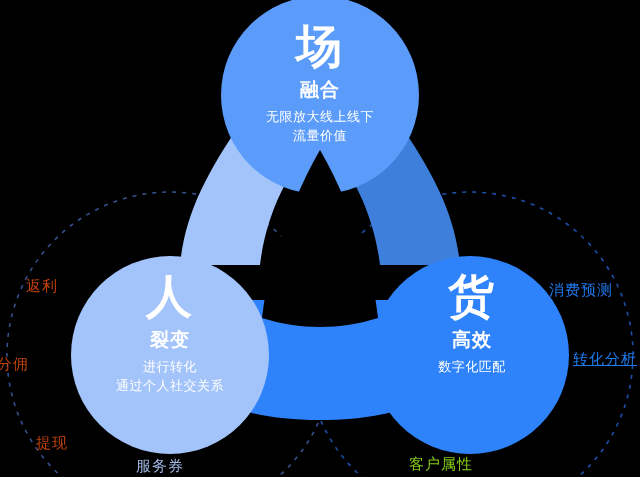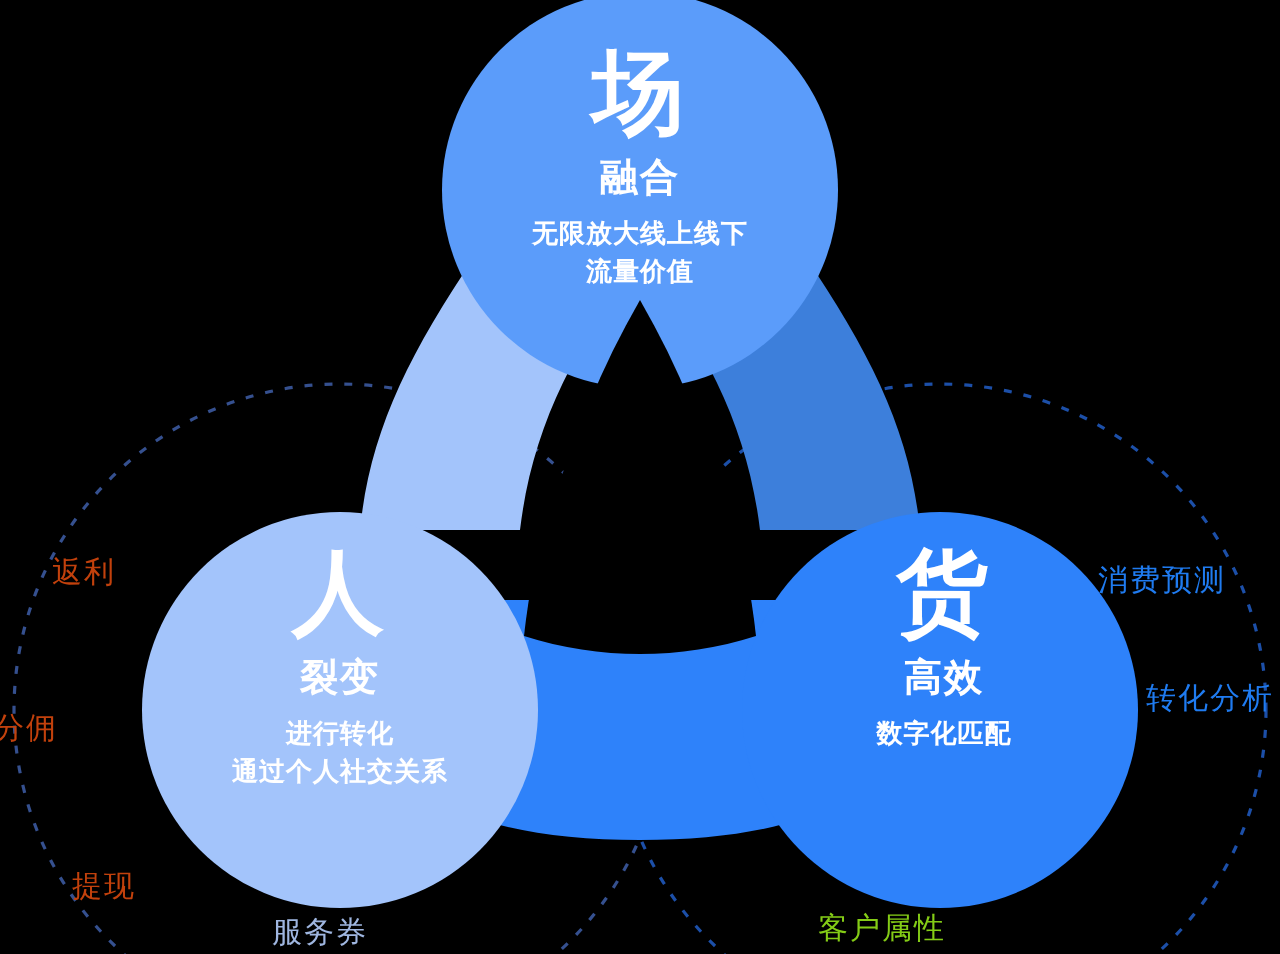--- a/index.html
+++ b/index.html
@@ -47,21 +47,21 @@
   }
   .node-sub {
     font-size: 19px;
     font-weight: bold;
     letter-spacing: 1px;
     display: block;
     margin-bottom: 7px;
   }
   .node-desc {
     font-size: 13px;
-    font-weight: bold;
+    font-weight: normal;
     display: block;
     line-height: 1.45;
     letter-spacing: 0.5px;
   }
   #node-chang {
     left: 228px;
     top: 18px;
     width: 184px;
   }
   #node-ren {
@@ -179,15 +179,15 @@
   <div class="outer-label outer-left" style="left:-3px; top:355px;">分佣</div>
 
   <div class="outer-label outer-left" style="left:36px; top:434px;">提现</div>
 
   <div class="outer-label outer-bottom-left" style="left:136px; top:457px;">服务券</div>
 
   <div class="outer-label outer-bottom-right" style="left:409px; top:455px;">客户属性</div>
 
   <div class="outer-label outer-right" style="left:549px; top:281px;">消费预测</div>
 
-  <div class="outer-label outer-right" style="left:573px; top:340px;">转化分析</div>
+  <div class="outer-label outer-right" style="left:573px; top:350px;text-decoration:underline;">转化分析</div>
 
 </div>
 
 </body></html>

